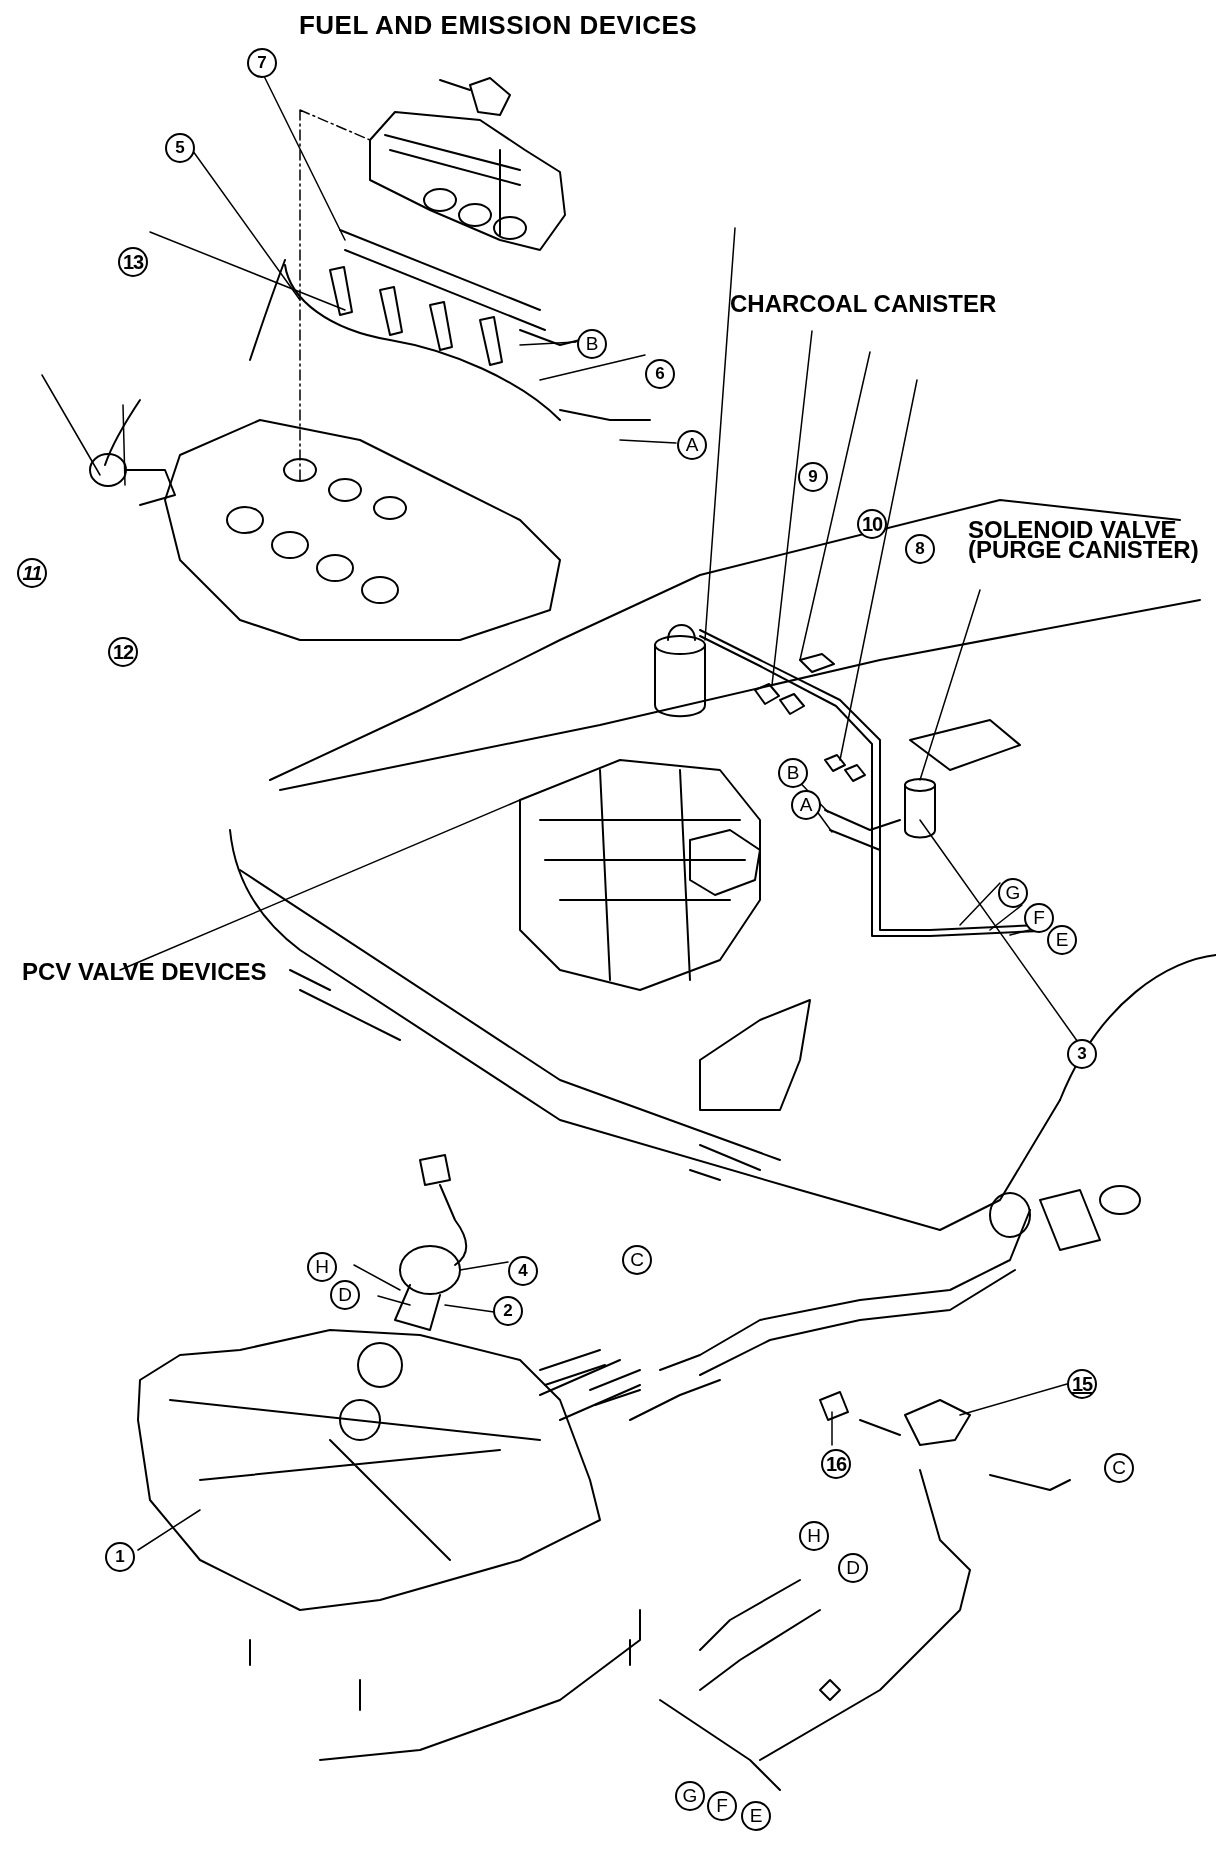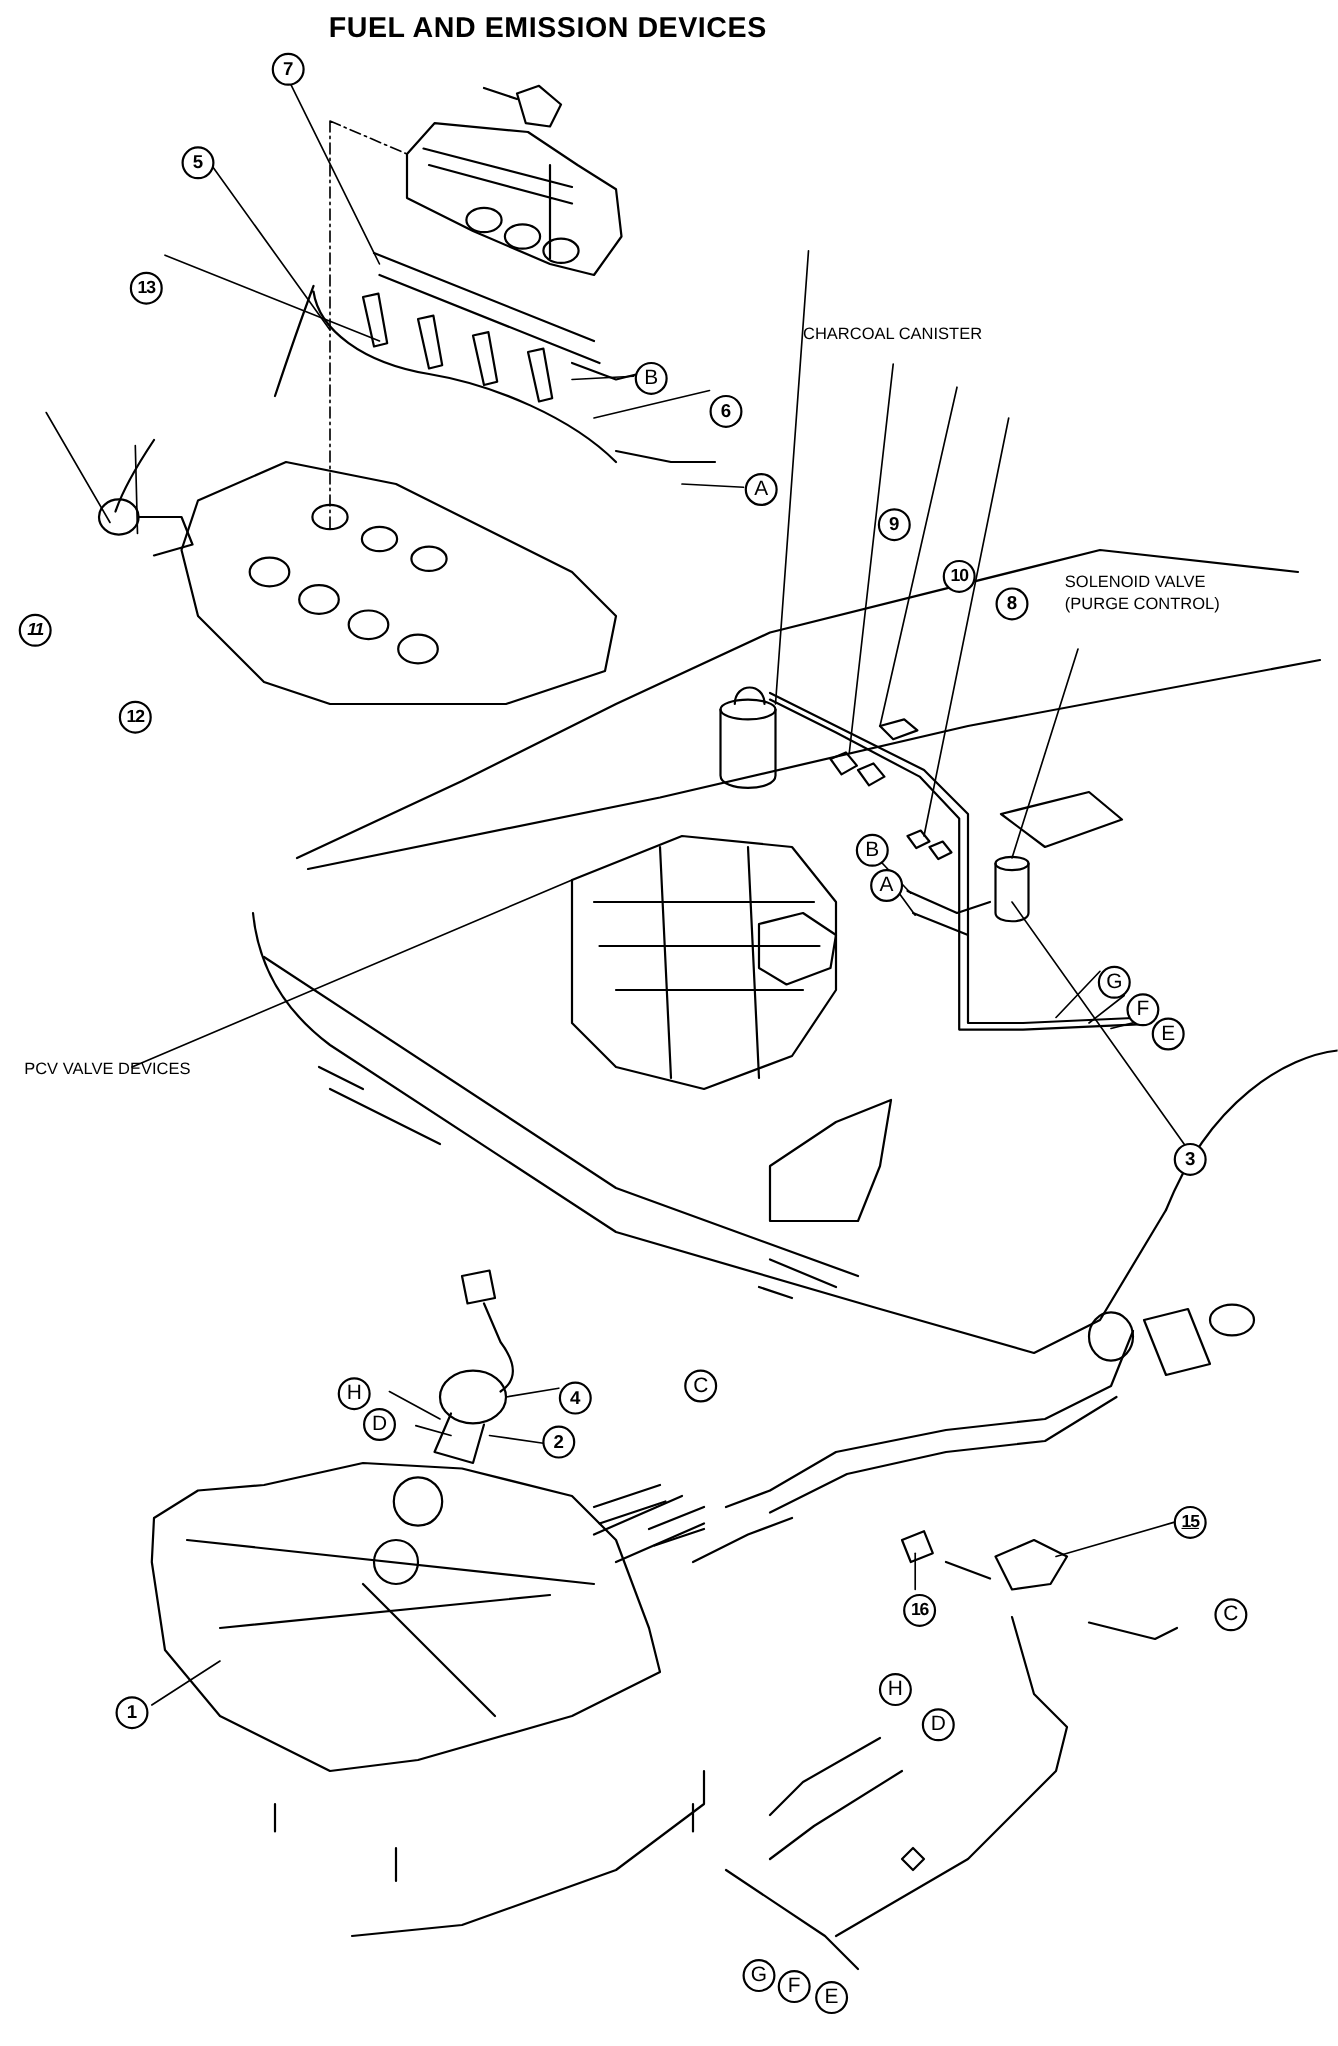--- a/index.html
+++ b/index.html
@@ -1,27 +1,27 @@
 <!DOCTYPE html>
 <html><head>
 <meta charset="utf-8">
 <style>
   html, body { margin: 0; padding: 0; background: #ffffff; }
   body { width: 1216px; height: 1860px; position: relative; overflow: hidden;
          font-family: "Liberation Sans", sans-serif; color: #000; }
   #art { position: absolute; left: 0; top: 0; }
   .title { position: absolute; left: 0; width: 996px; top: 10px; text-align: center;
            font-weight: bold; font-size: 26px; letter-spacing: 0.5px; }
-  .note { position: absolute; font-weight: normal; font-size: 15px; line-height: 20px; white-space: nowrap; }
+  .note { position: absolute; font-weight: bold; font-size: 24px; line-height: 20px; white-space: nowrap; }
   .callout { position: absolute; width: 30px; height: 30px; margin-left: -15px; margin-top: -15px;
              border: 2px solid #000; border-radius: 50%; box-sizing: border-box; background: #fff;
              display: flex; align-items: center; justify-content: center;
              font-weight: bold; font-size: 17px; font-family: "Liberation Sans Narrow", "Liberation Sans", sans-serif; }
   .callout.letter { font-weight: normal; font-size: 19px; }
-  .callout.num2 { font-size: 16px; letter-spacing: -1px; }
+  .callout.num2 { font-size: 20px; letter-spacing: -1px; }
 </style>
 </head>
 <body>
 
 <svg id="art" width="1216" height="1860" viewBox="0 0 1216 1860" fill="none" stroke="#000" stroke-width="2" stroke-linecap="round" stroke-linejoin="round">
 
   <g>
 
     <path d="M370 140 L395 112 L480 120 L525 150 L560 172 L565 215 L540 250 L500 240 L430 210 L370 180 Z"></path>
     <path d="M385 135 L520 170 M390 150 L520 185 M500 150 L500 235"></path>
@@ -158,21 +158,21 @@
     <line x1="832" y1="1445" x2="832" y2="1412"></line>
     <line x1="354" y1="1265" x2="400" y2="1290"></line>
     <line x1="378" y1="1296" x2="410" y2="1305"></line>
   </g>
 </svg>
 
 <div class="title">FUEL AND EMISSION DEVICES</div>
 <div class="note" style="left:730px; top:294px;">CHARCOAL CANISTER</div>
 <div class="note" style="left:968px; top:520px;">
   <div>SOLENOID VALVE</div>
-  <div>(PURGE CONTROL)</div>
+  <div>(PURGE CANISTER)</div>
 </div>
 <div class="note" style="left:22px; top:962px;">PCV VALVE DEVICES</div>
 
 <div class="callout" style="left:262px; top:63px;">7</div>
 <div class="callout" style="left:180px; top:148px;">5</div>
 <div class="callout num2" style="left:133px; top:262px;">13</div>
 <div class="callout num2" style="left:32px; top:573px;font-style:italic;">11</div>
 <div class="callout num2" style="left:123px; top:652px;">12</div>
 <div class="callout letter" style="left:592px; top:344px;">B</div>
 <div class="callout" style="left:660px; top:374px;">6</div>

